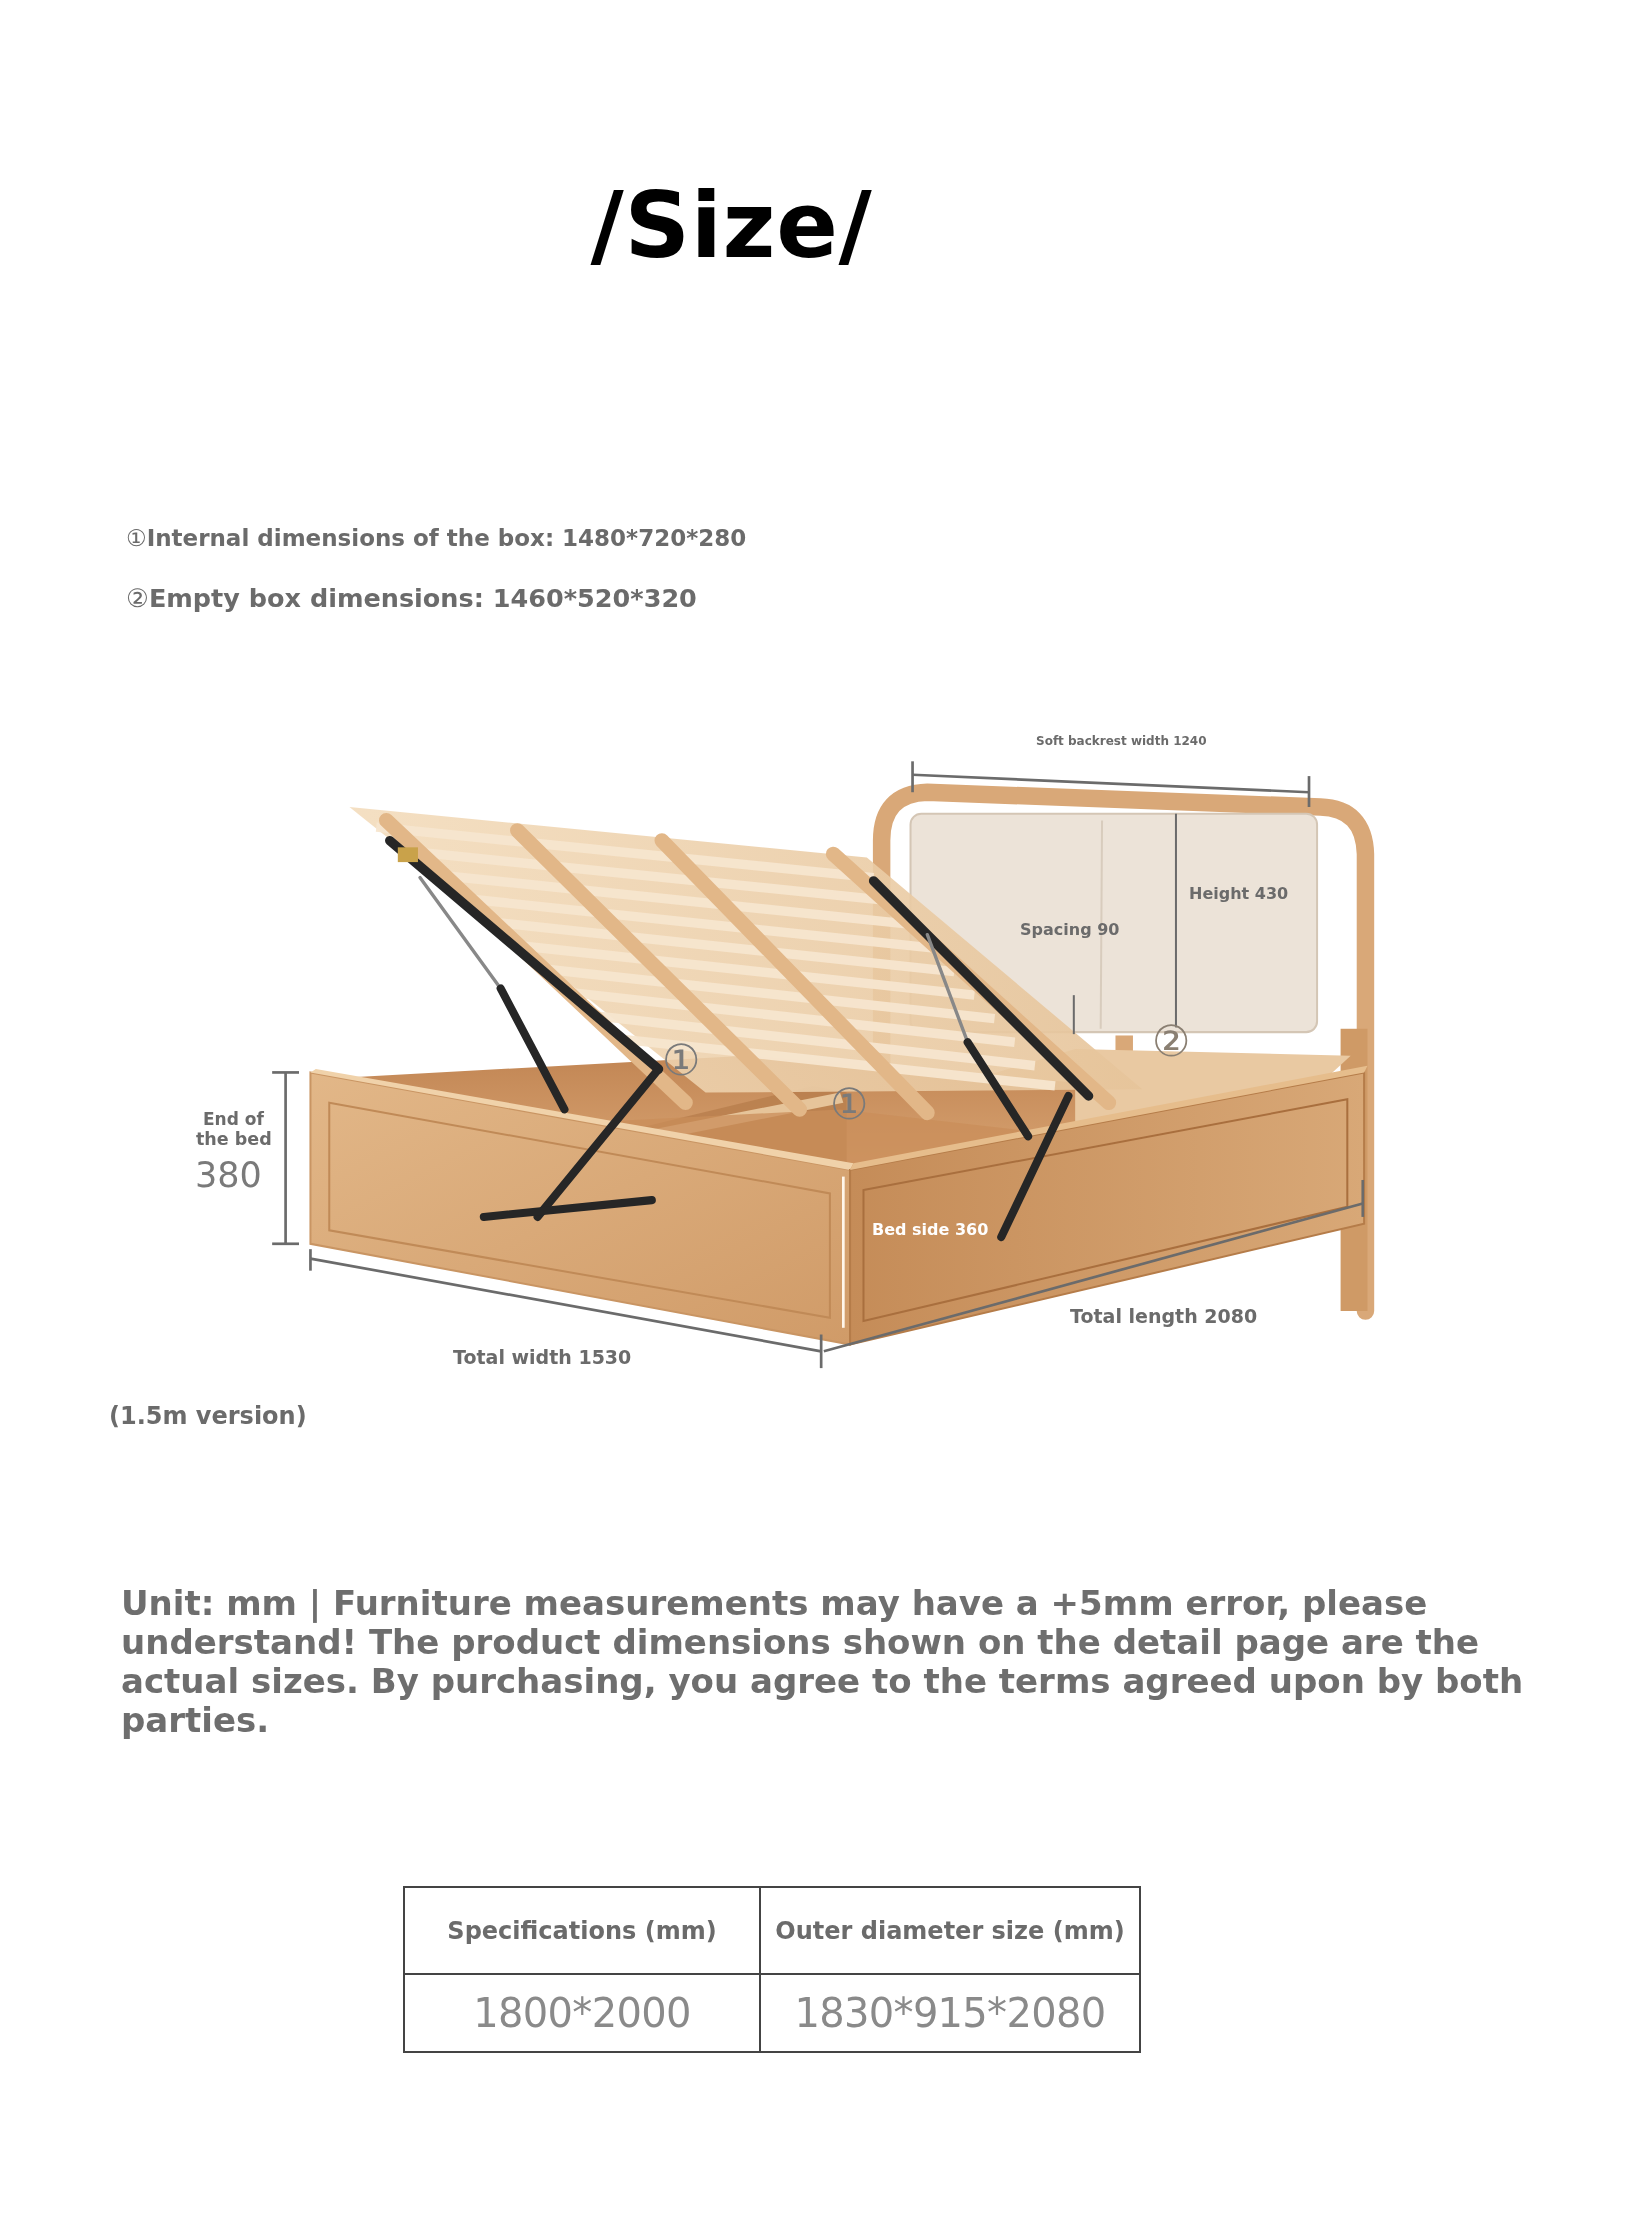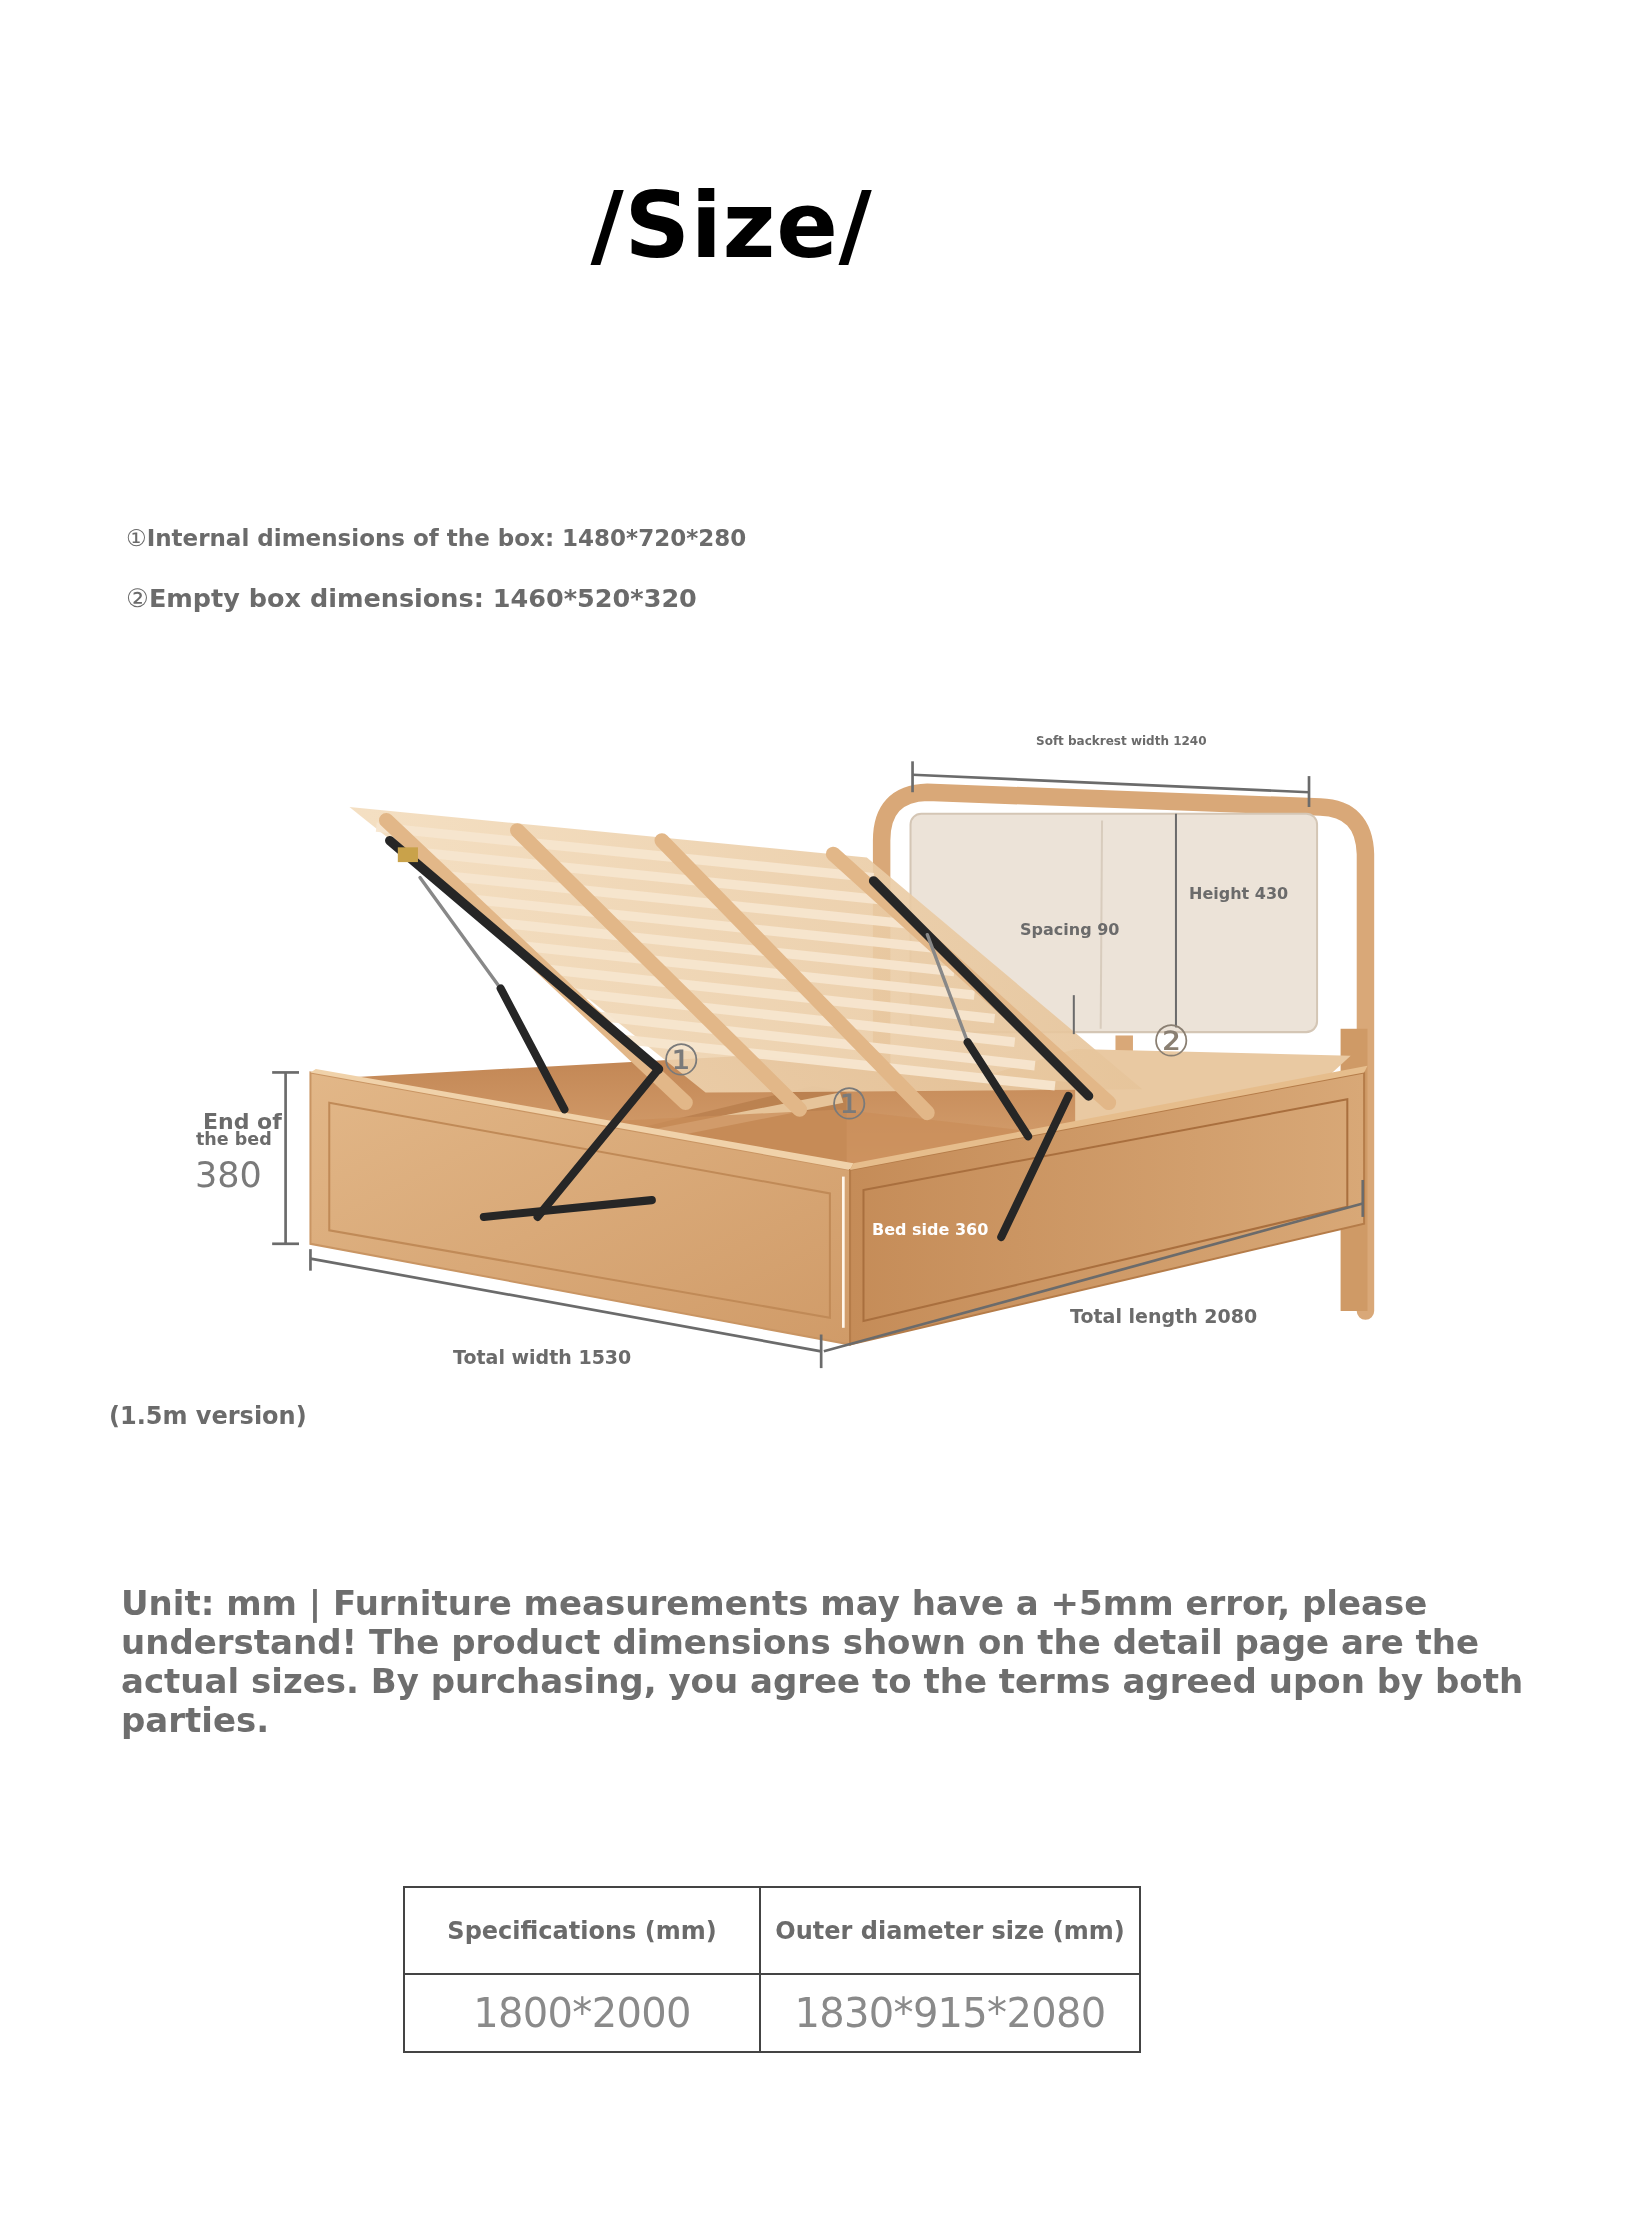--- a/index.html
+++ b/index.html
@@ -166,21 +166,21 @@
       <line x1="2028" y1="705" x2="2028" y2="760"></line>
     </g>
 
     <line x1="1255" y1="700" x2="1255" y2="925" stroke="#fff6ea" stroke-width="4"></line>
   </svg>
 
   <div class="lbl small" style="left:1036px; top:28px;">Soft backrest width 1240</div>
   <div class="lbl med" style="left:1189px; top:178px;">Height 430</div>
   <div class="lbl med" style="left:1020px; top:214px;">Spacing 90</div>
 
-  <div class="lbl small" style="left:203px; top:403px; font-size:22px;">End of</div>
+  <div class="lbl small" style="left:203px; top:403px; font-size:17px;">End of</div>
   <div class="lbl small" style="left:196px; top:423px; font-size:17.5px;">the bed</div>
   <div class="lbl light" style="left:195px; top:449px; font-size:35px;">380</div>
 
   <div class="lbl med white" style="left:872px; top:514px;">Bed side 360</div>
   <div class="lbl small" style="left:1070px; top:599px; font-size:19px;">Total length 2080</div>
   <div class="lbl small" style="left:453px; top:640px; font-size:19px;">Total width 1530</div>
 
   <div class="lbl light white" style="left:662px; top:329px; font-size:43px;">①</div>
   <div class="lbl light white" style="left:830px; top:373px; font-size:43px;">①</div>
   <div class="lbl light" style="left:1152px; top:310px; font-size:43px; color:#8a7f72;">②</div>

